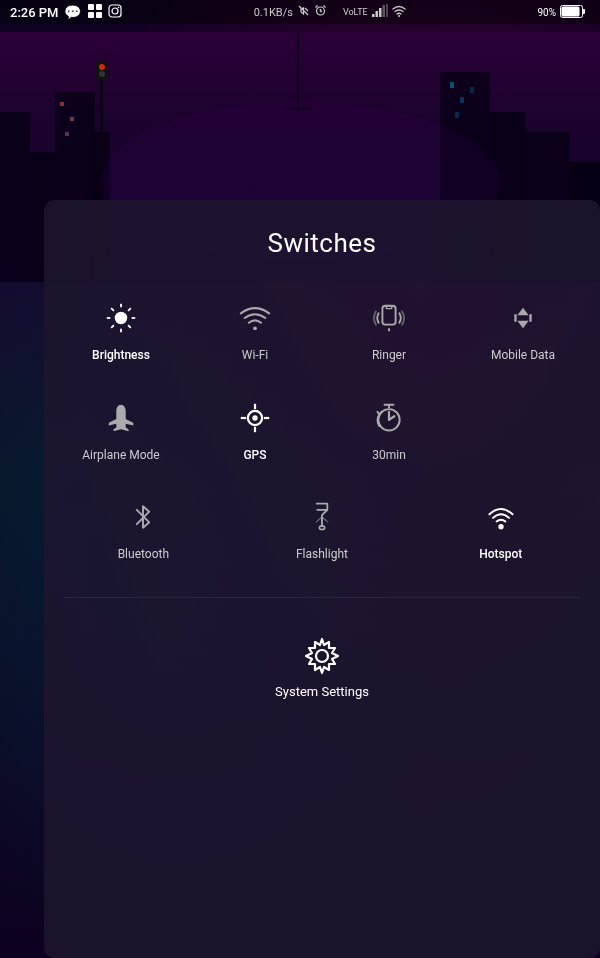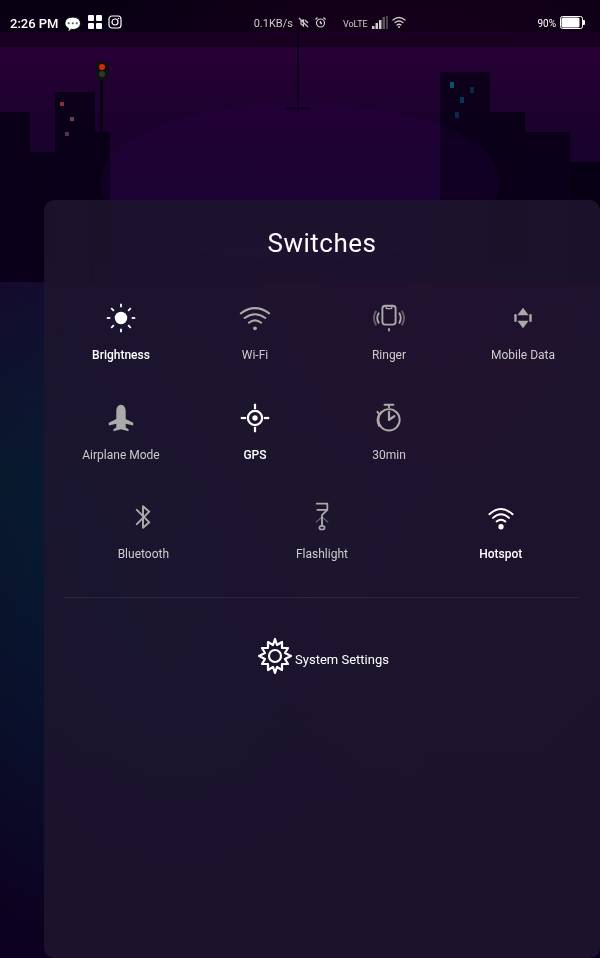--- a/index.html
+++ b/index.html
@@ -26,21 +26,21 @@
 
     
     .status-bar {
       position: relative;
       z-index: 10;
       display: flex;
       align-items: center;
       justify-content: space-between;
       padding: 6px 14px 6px 10px;
       background: rgba(0,0,0,0.4);
-      height: 47px;
+      height: 24px;
     }
 
     .status-left {
       display: flex;
       align-items: center;
       gap: 6px;
       font-size: 13px;
       color: #fff;
       font-weight: 500;
     }
@@ -146,21 +146,21 @@
       display: flex;
       justify-content: center;
       gap: 0;
       margin-top: 20px;
       padding: 0 30px;
     }
 
     .action-btn {
       flex: 1;
       display: flex;
-      flex-direction: row;
+      flex-direction: column;
       align-items: center;
       justify-content: center;
       padding: 18px 10px 14px 10px;
       cursor: pointer;
       position: relative;
     }
 
     .action-btn.highlighted {
       border: 2px solid #e53935;
     }

